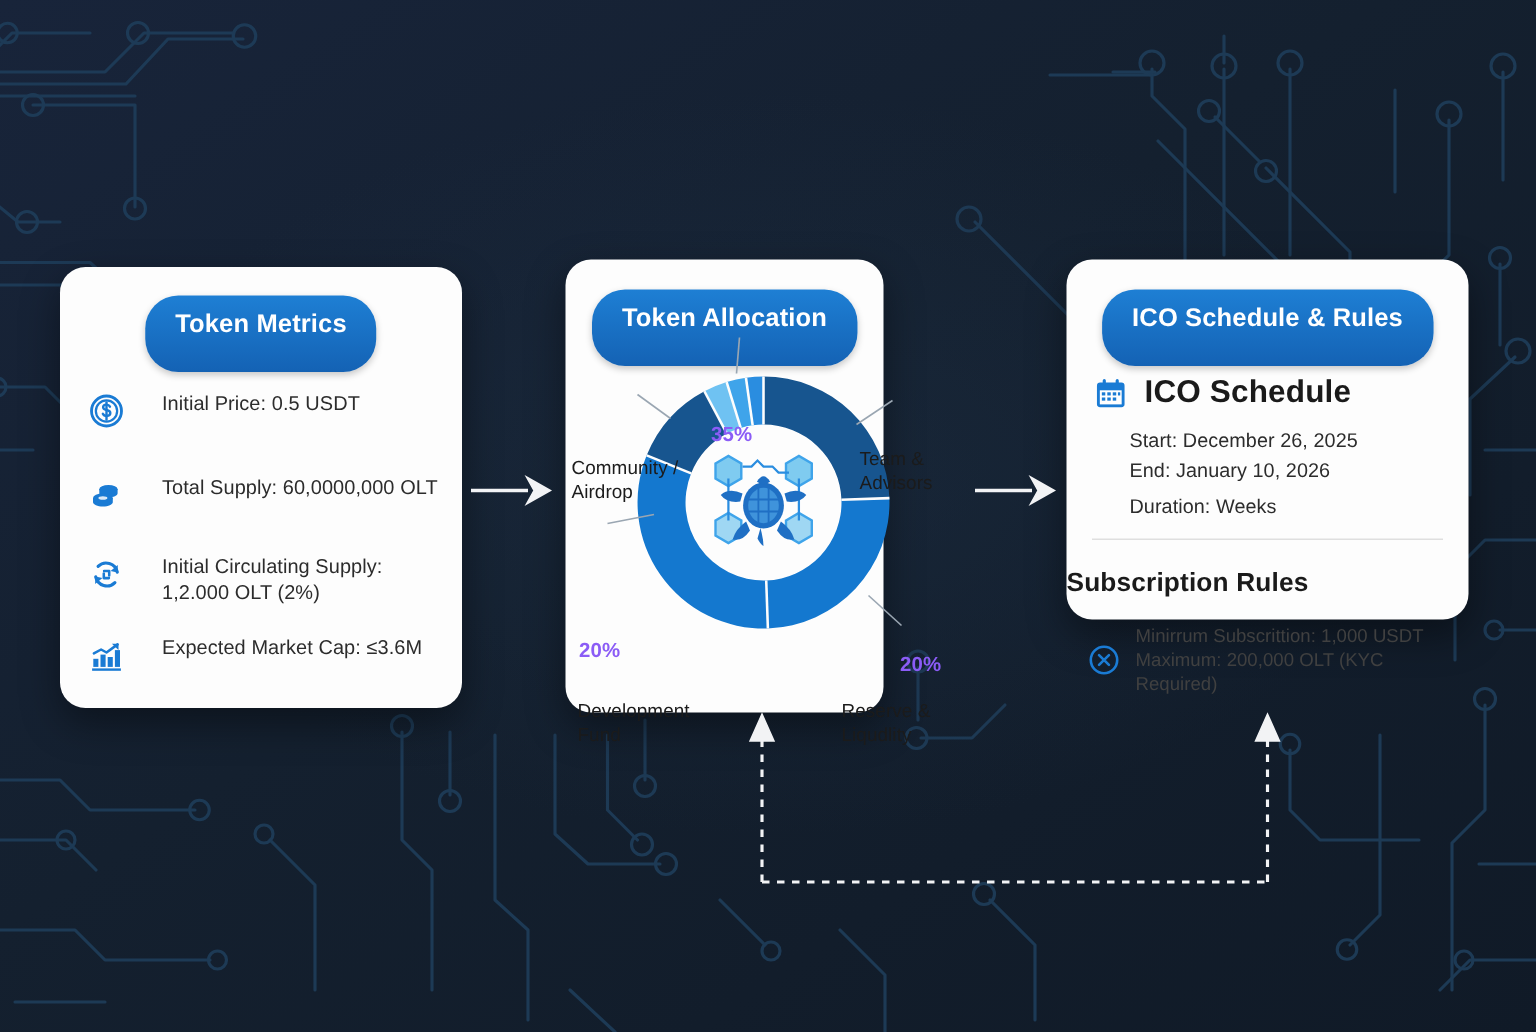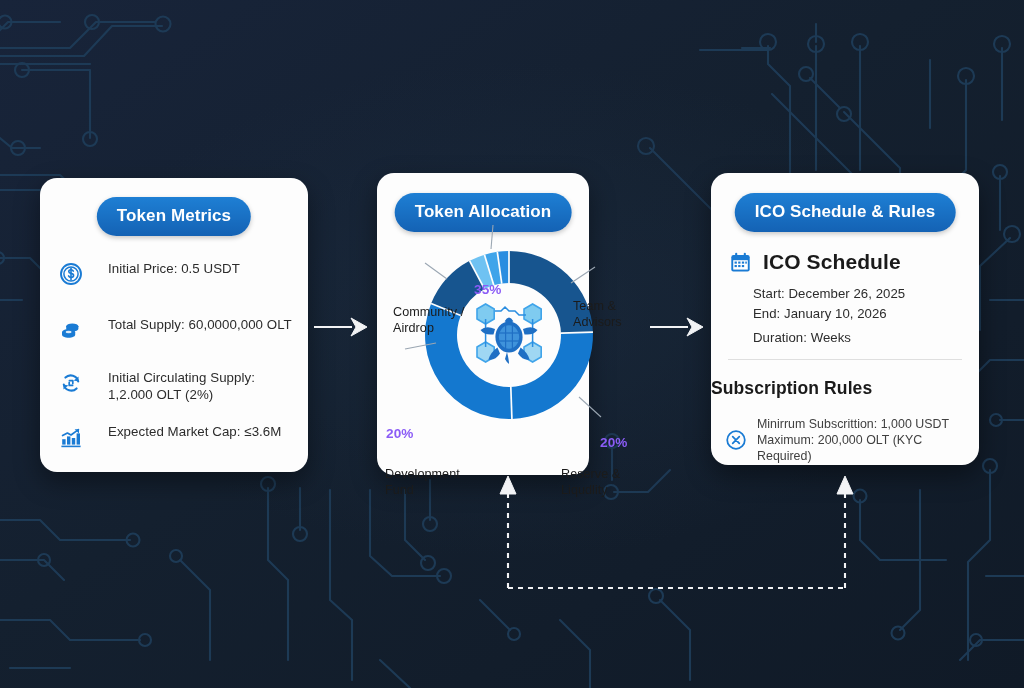--- a/index.html
+++ b/index.html
@@ -18,32 +18,32 @@
   #stage { position:absolute; inset:0; z-index:2; }
 
   .card {
     position:absolute;
     background:#fdfdfd;
     border-radius:17px;
     box-shadow:0 10px 26px rgba(0,0,0,0.40);
   }
   #card-metrics   { left:40px;  top:178px; width:268px; height:294px; }
   #card-alloc     { left:377px; top:173px; width:212px; height:302px; }
-  #card-schedule  { left:711px; top:173px; width:268px; height:292px; }
+  #card-schedule  { left:711px; top:173px; width:268px; height:240px; }
 
   .pill {
     position:absolute;
     left:50%; transform:translateX(-50%);
     background:linear-gradient(180deg,#1e7fd4 0%,#1462b4 100%);
     color:#ffffff;
     border-radius:22px;
     font-size:17px;
     font-weight:bold;
     letter-spacing:0.1px;
-    padding:9px 20px 10px 20px;
+    padding:9px 20px 22px 20px;
     white-space:nowrap;
     box-shadow:0 2px 5px rgba(0,0,0,0.22);
   }
   #pill-metrics  { top:19px; }
   #pill-alloc    { top:20px; }
   #pill-schedule { top:20px; }
 
   
   .metric-row {
     position:absolute;
@@ -74,21 +74,21 @@
     color:#1b1b1b;
     letter-spacing:0.05px;
   }
   .alloc-pct {
     position:absolute;
     font-size:13.6px;
     font-weight:bold;
     color:#8b5cf6;
     letter-spacing:0.1px;
   }
-  #lbl-community { left:16px;  top:86px;  width:80px; text-align:left; }
+  #lbl-community { left:4px;  top:86px;  width:80px; text-align:left; }
   #lbl-team      { left:196px; top:80px; width:70px; text-align:left; }
   #lbl-devfund   { left:8px;  top:248px; width:90px; text-align:left; }
   #lbl-reserve   { left:184px; top:248px; width:80px; text-align:left; }
   #pct-35        { left:97px;  top:63px; }
   #pct-20a       { left:9px;   top:207px; }
   #pct-20b       { left:223px; top:216px; }
 
   
   #sched-head {
     position:absolute; left:18px; top:77px;

